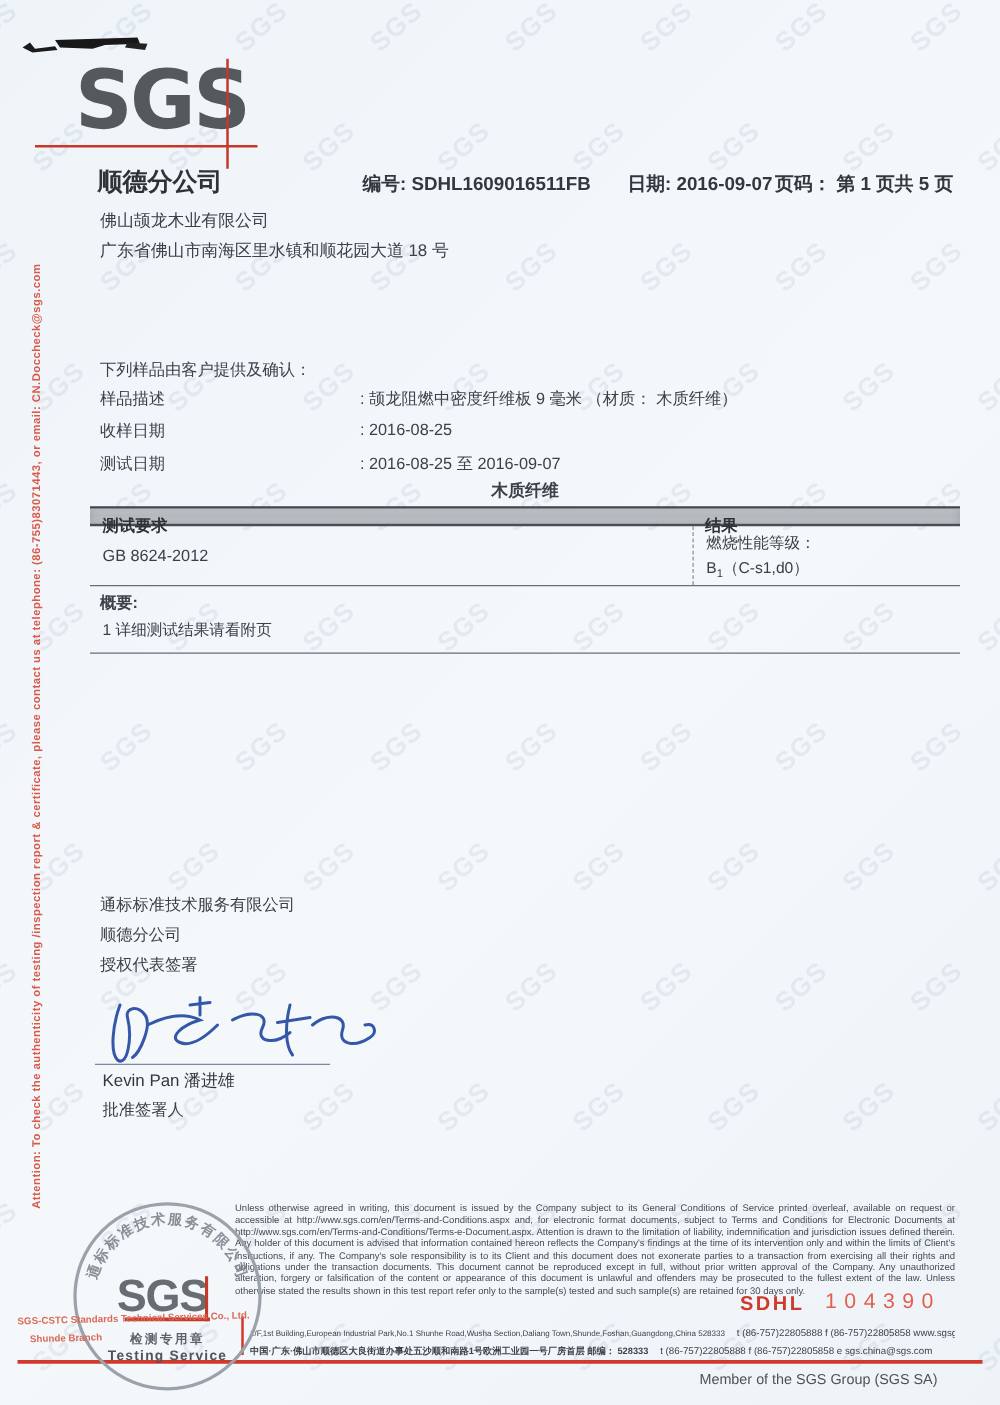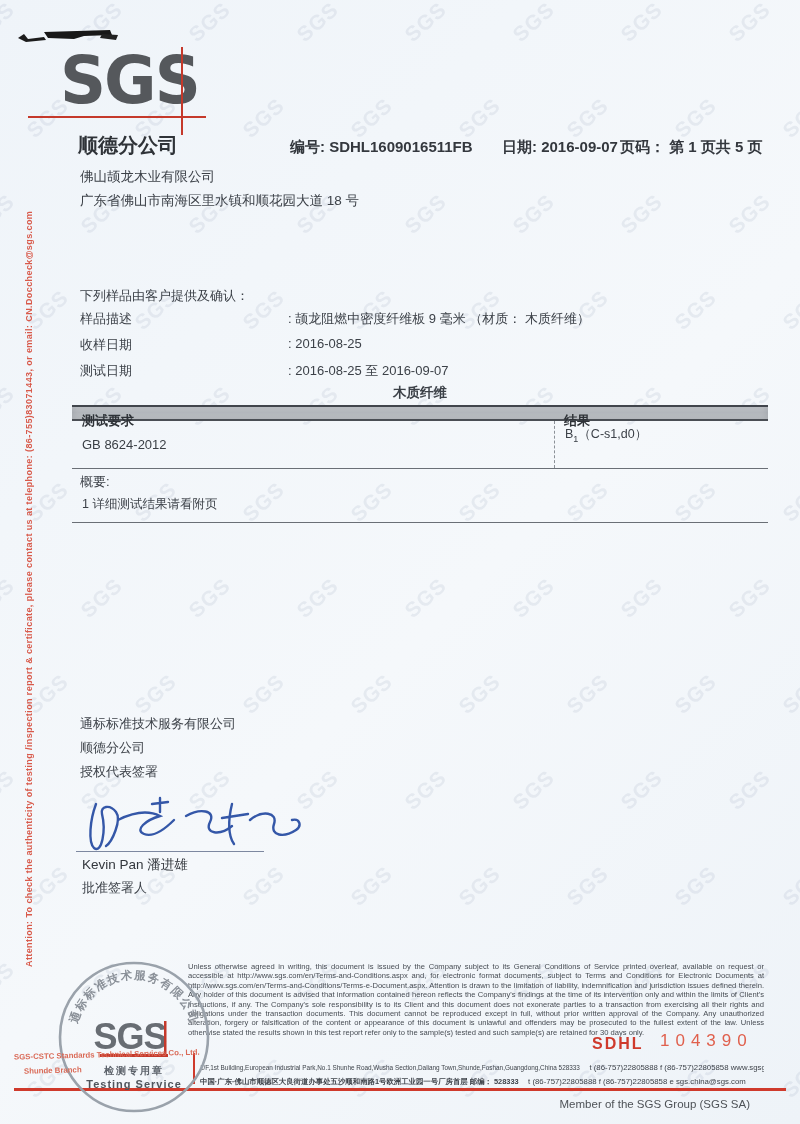--- a/index.html
+++ b/index.html
@@ -44,21 +44,21 @@
           box-shadow:inset 0 0 8px rgba(120,124,130,0.45); }
   .band span { position:absolute; top:5px; font-size:13px; font-weight:bold; color:#2e3237; }
   .band .c1 { left:10px; } .band .c2 { left:492px; }
   .t-row { position:relative; height:48px; border-bottom:1.5px solid #6a6f76; }
   .req { position:absolute; left:10px; top:16px; font-size:13px; color:#3a3f45; }
   .result-cell { position:absolute; left:482px; top:0; bottom:0; right:0;
                  border-left:1.5px dashed #8b9097; padding:3px 0 0 10px; font-size:12.5px; }
   .result-cell div { line-height:20px; }
   sub { font-size:9px; }
   .t-summary { padding:4px 8px 9px 8px; border-bottom:1.5px solid #6a6f76; }
-  .sum-label { font-size:13px; font-weight:normal; }
+  .sum-label { font-size:13px; font-weight:bold; }
   .sum-item { font-size:12.5px; margin-top:5px; padding-left:2px; }
 
   
   .sig-company { left:80px; top:712px; font-size:13px; line-height:24px; }
   .sig-svg { left:82px; top:790px; }
   .sig-line { left:76px; top:851px; width:188px; height:1px; background:#7d88a0; }
   .sig-name { left:82px; top:856px; font-size:13.5px; color:#33373d; }
   .sig-role { left:82px; top:879px; font-size:13px; }
 
   
@@ -234,20 +234,21 @@
 
   <div class="layer table-title">木质纤维</div>
   <div class="layer test-table">
     <div class="band">
       <span class="c1">测试要求</span>
       <span class="c2">结果</span>
     </div>
     <div class="t-row">
       <span class="req">GB 8624-2012</span>
       <div class="result-cell">
+        <div>燃烧性能等级：</div>
         <div><span>B</span><sub>1</sub><span>（C-s1,d0）</span></div>
       </div>
     </div>
     <div class="t-summary">
       <div class="sum-label">概要:</div>
       <div class="sum-item">1   详细测试结果请看附页</div>
     </div>
   </div>
 
   <div class="layer sig-company">

